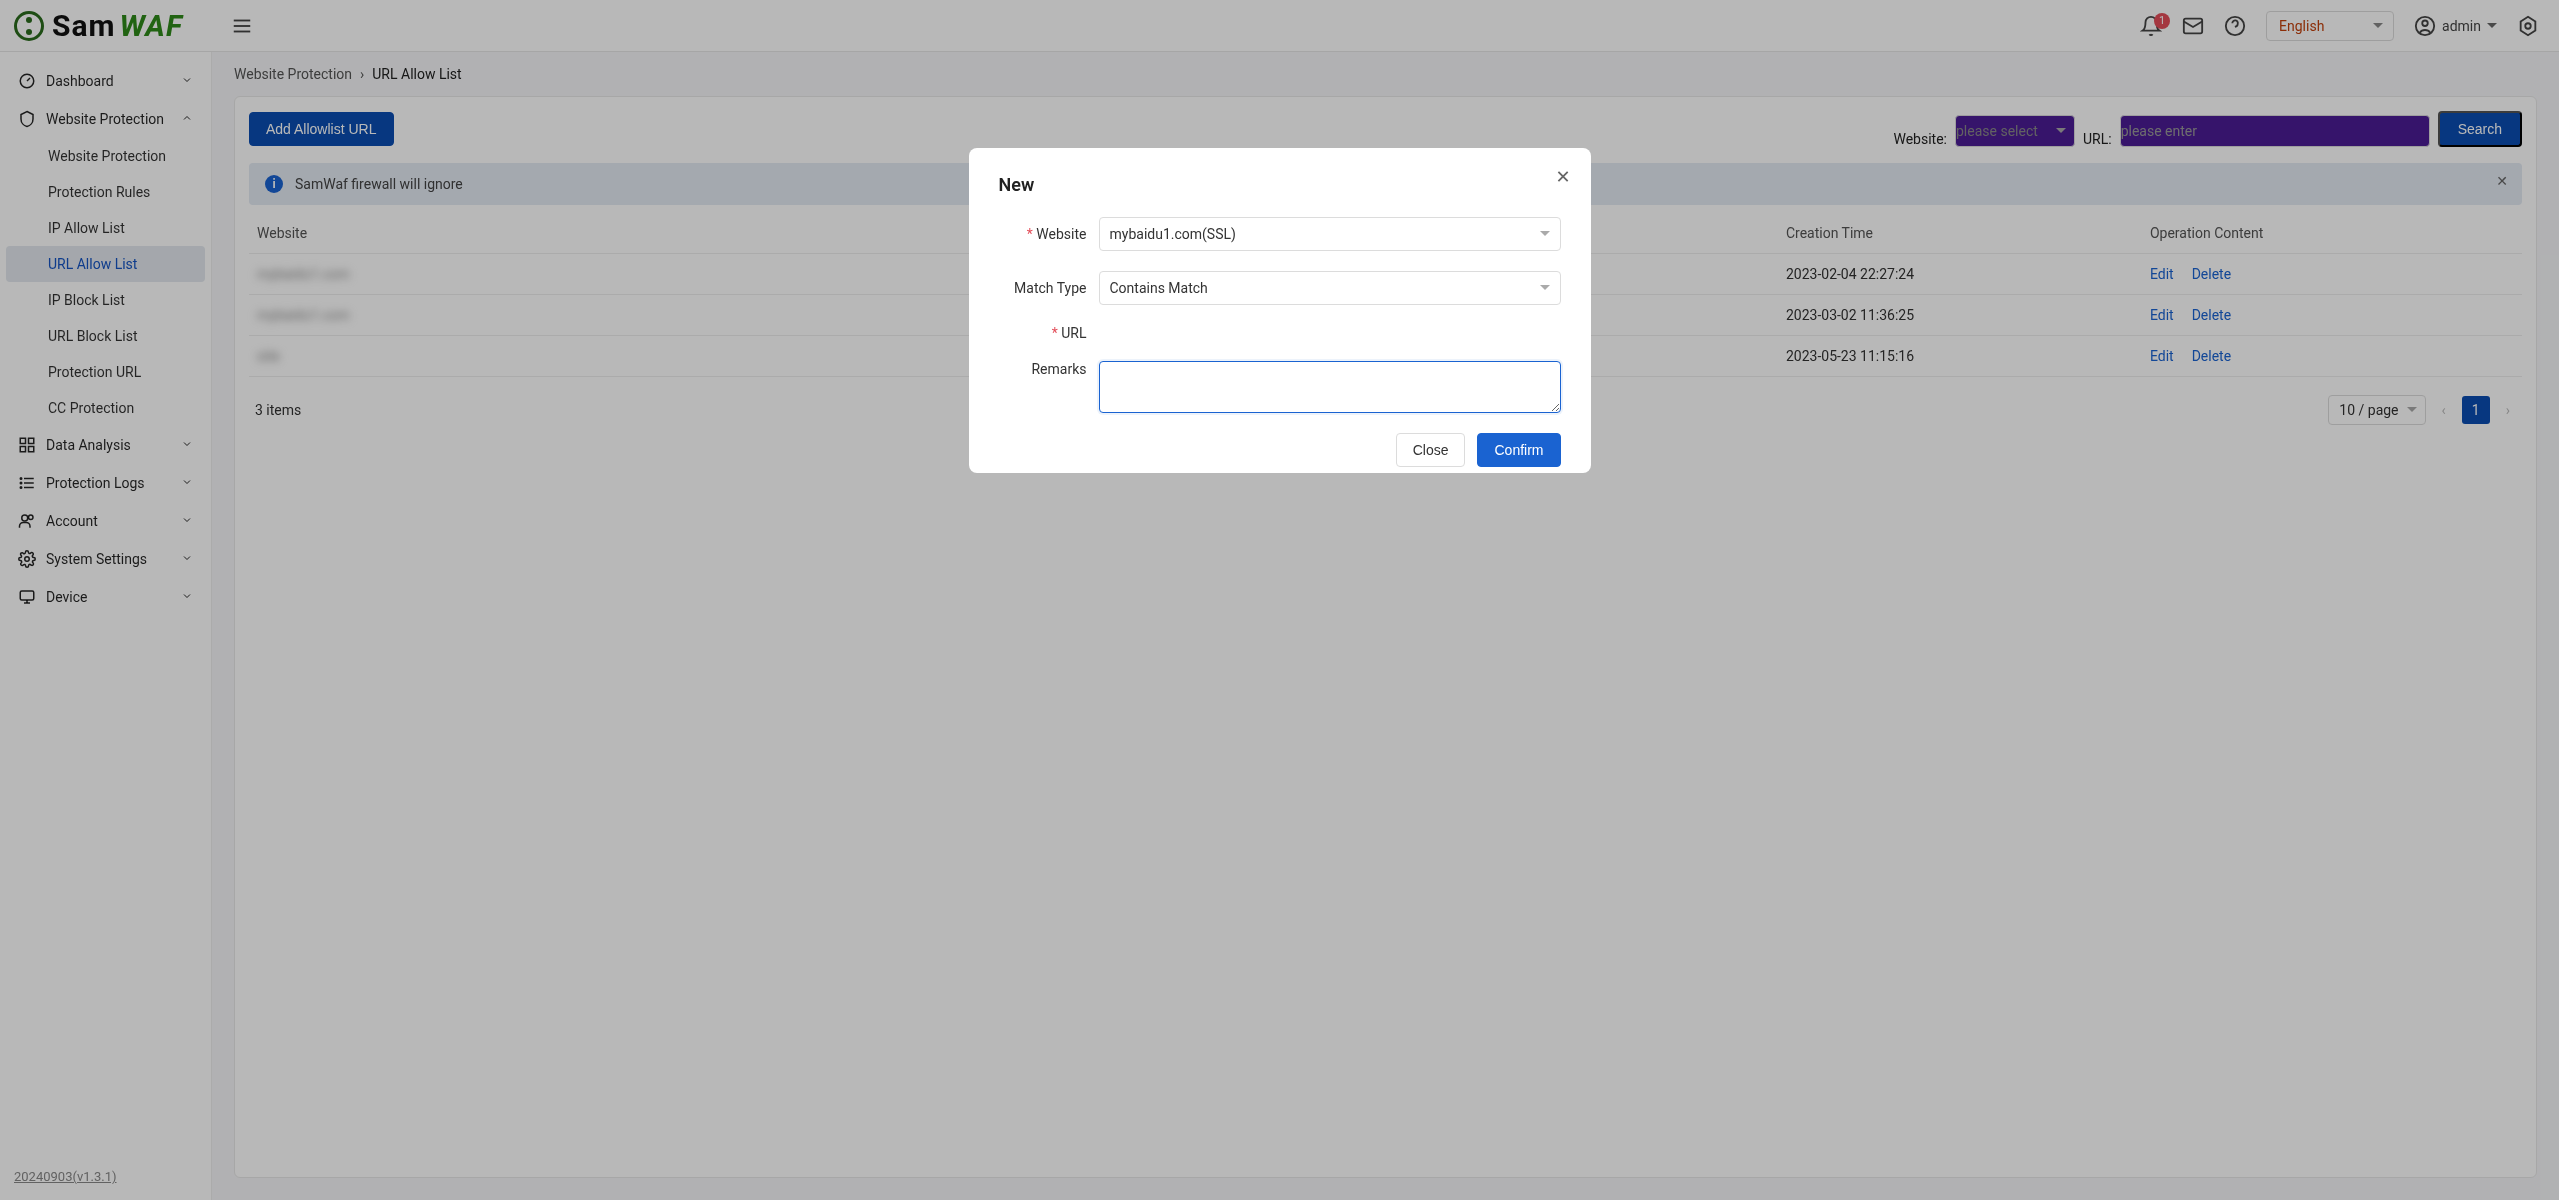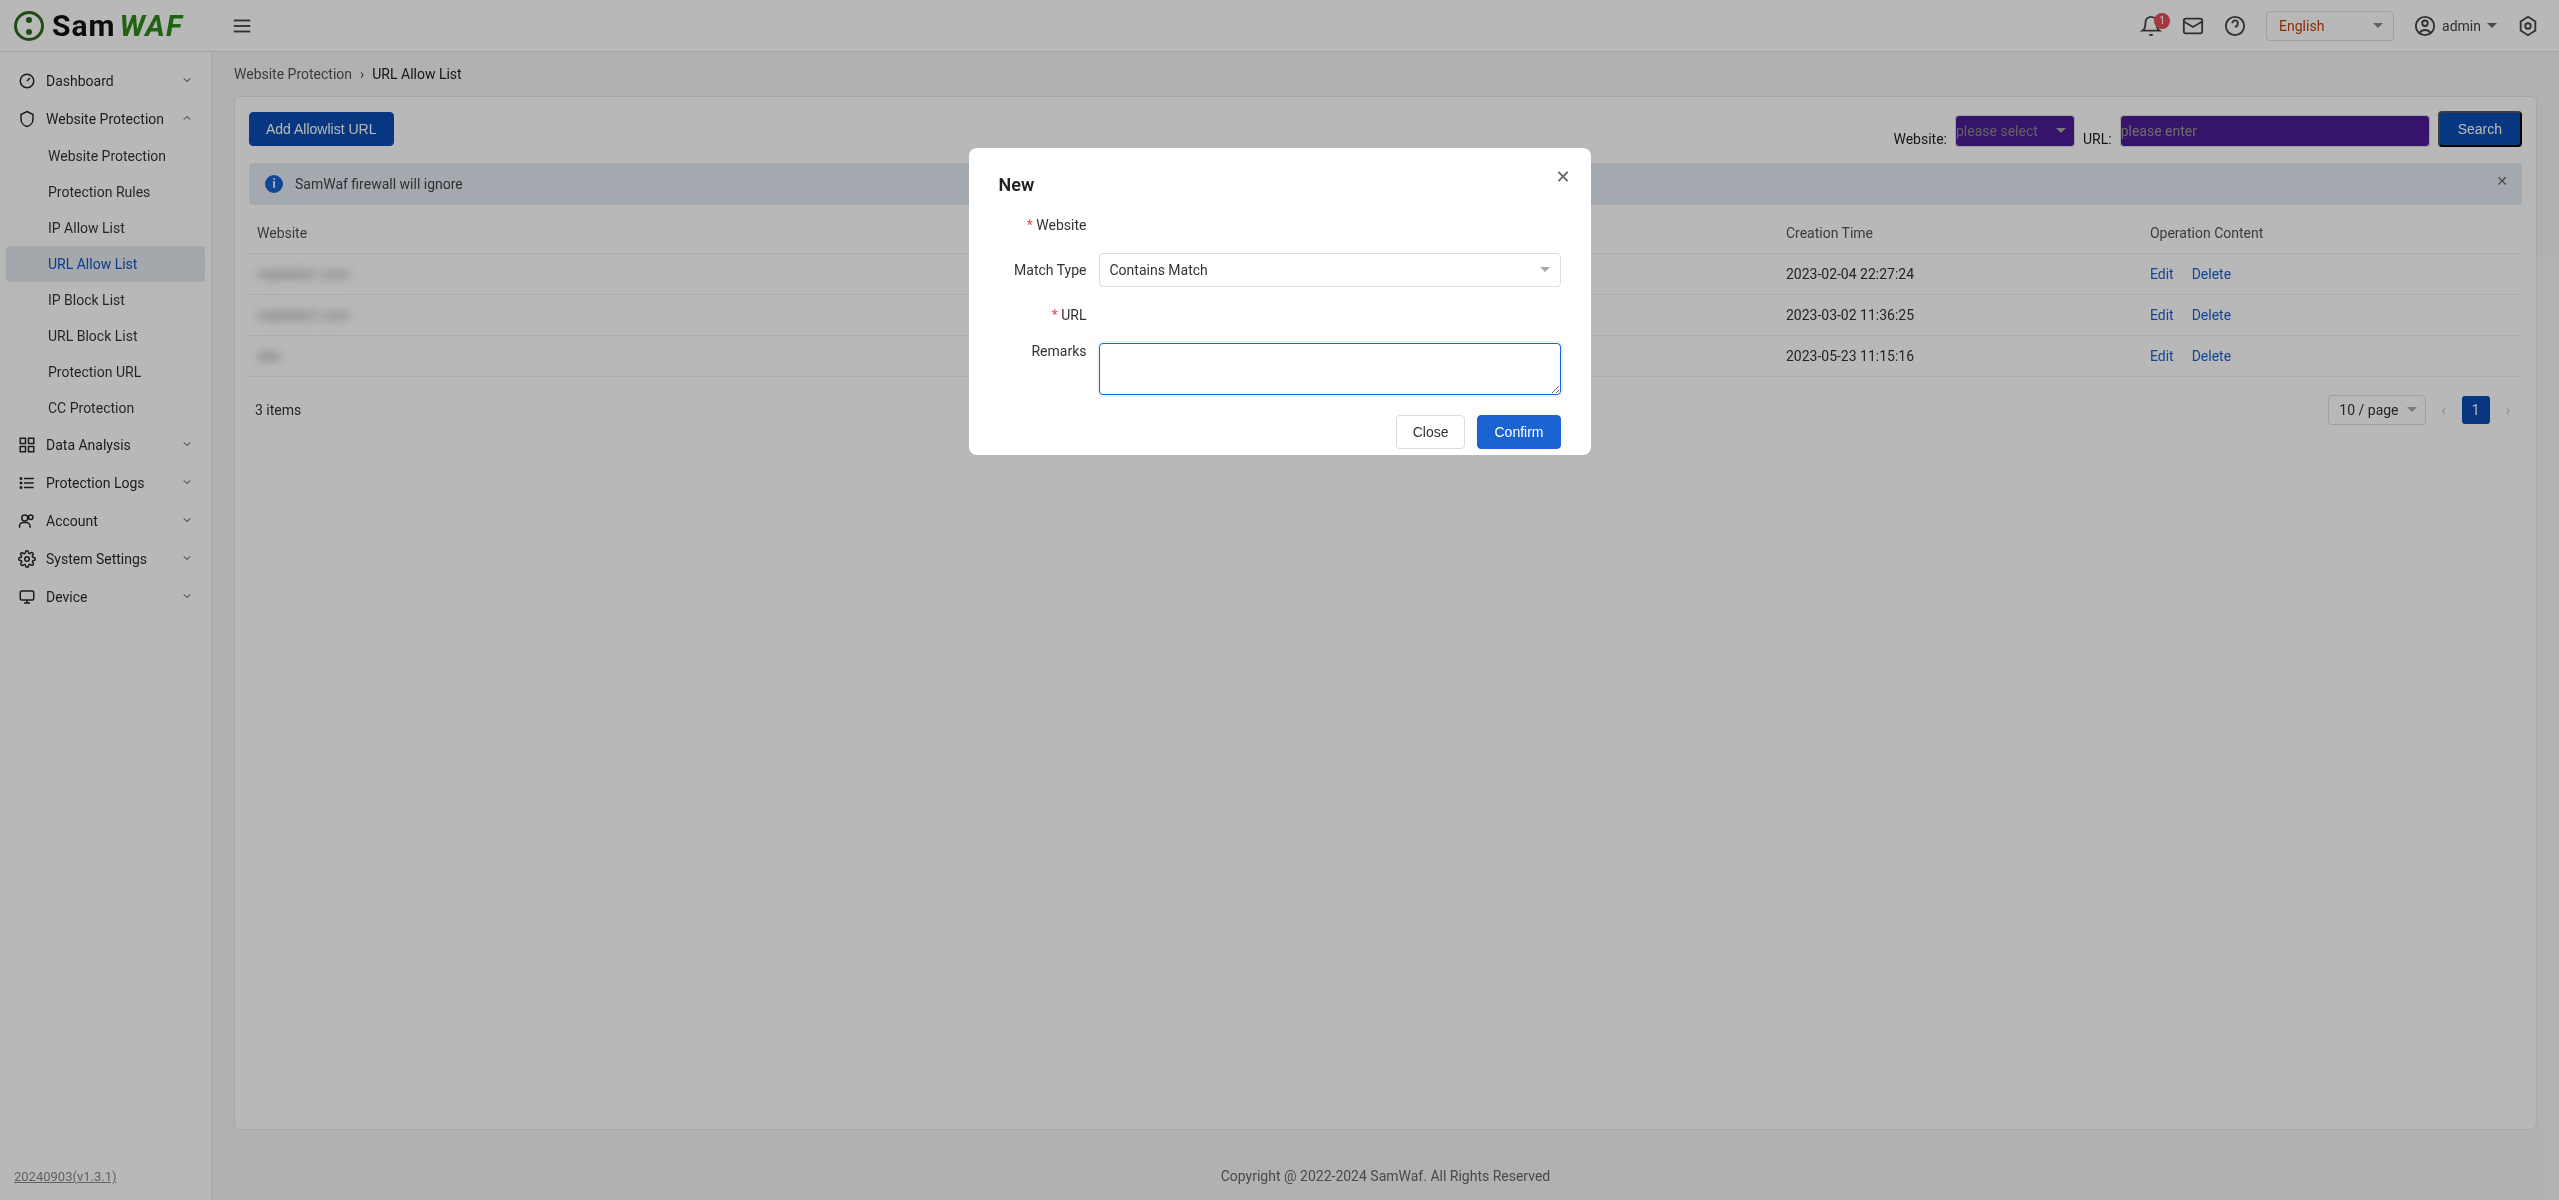--- a/index.html
+++ b/index.html
@@ -316,31 +316,31 @@
           <span>3 items</span>
           <div class="pag">
             <div class="page-select">10 / page</div>
             <span class="pg-arrow">‹</span>
             <span class="pg-cur">1</span>
             <span class="pg-arrow">›</span>
           </div>
         </div>
       </div>
 
-      <div class="copyright">Copyright @ 2022-2024 SamWaf. All Rights Reserved</div>
     </main>
   </div>
 
   <div class="overlay">
     <div class="modal">
       <div class="modal-title">New</div>
       <span class="modal-close">✕</span>
       <div class="form">
         <div class="form-row">
           <div class="form-label req">Website</div>
+          <div class="form-control form-select">mybaidu1.com(SSL)</div>
         </div>
         <div class="form-row">
           <div class="form-label">Match Type</div>
           <div class="form-control form-select">Contains Match</div>
         </div>
         <div class="form-row">
           <div class="form-label req">URL</div>
         </div>
         <div class="form-row top">
           <div class="form-label">Remarks</div>

